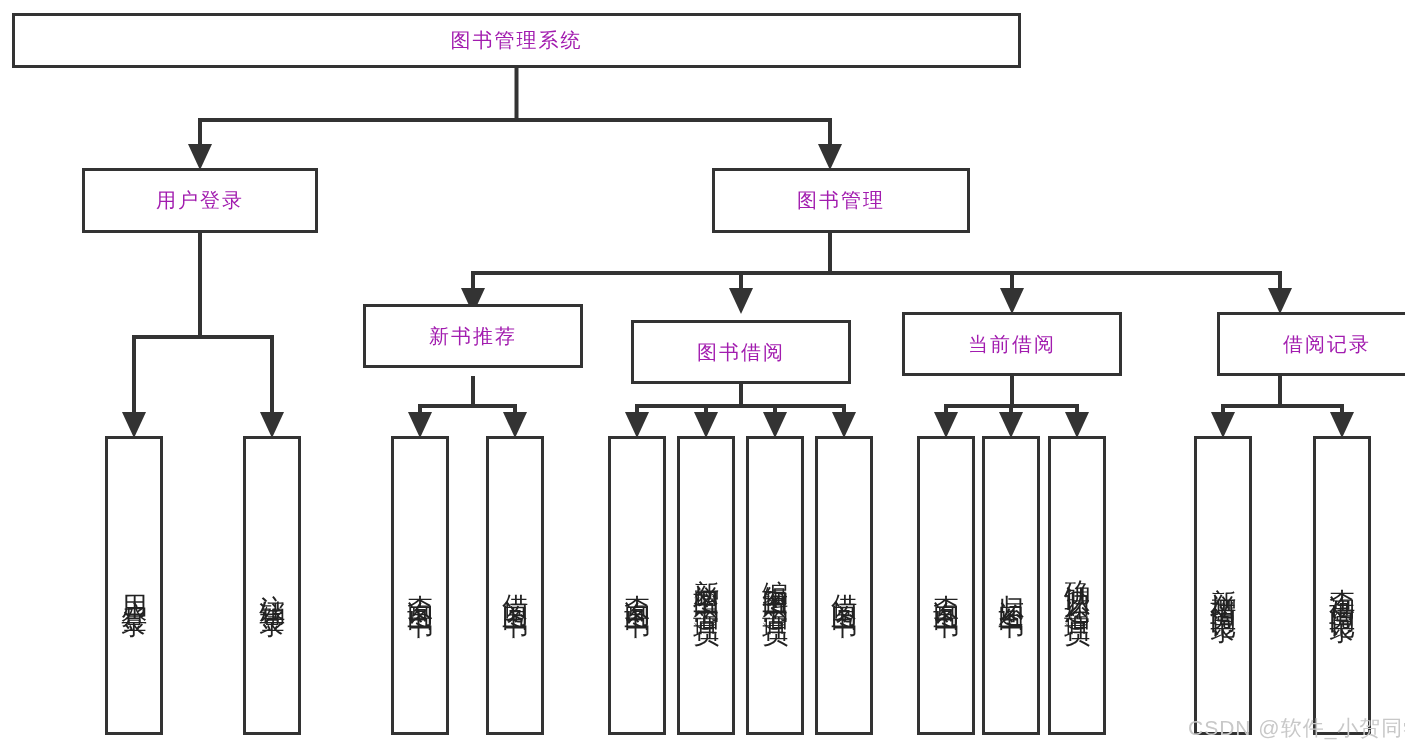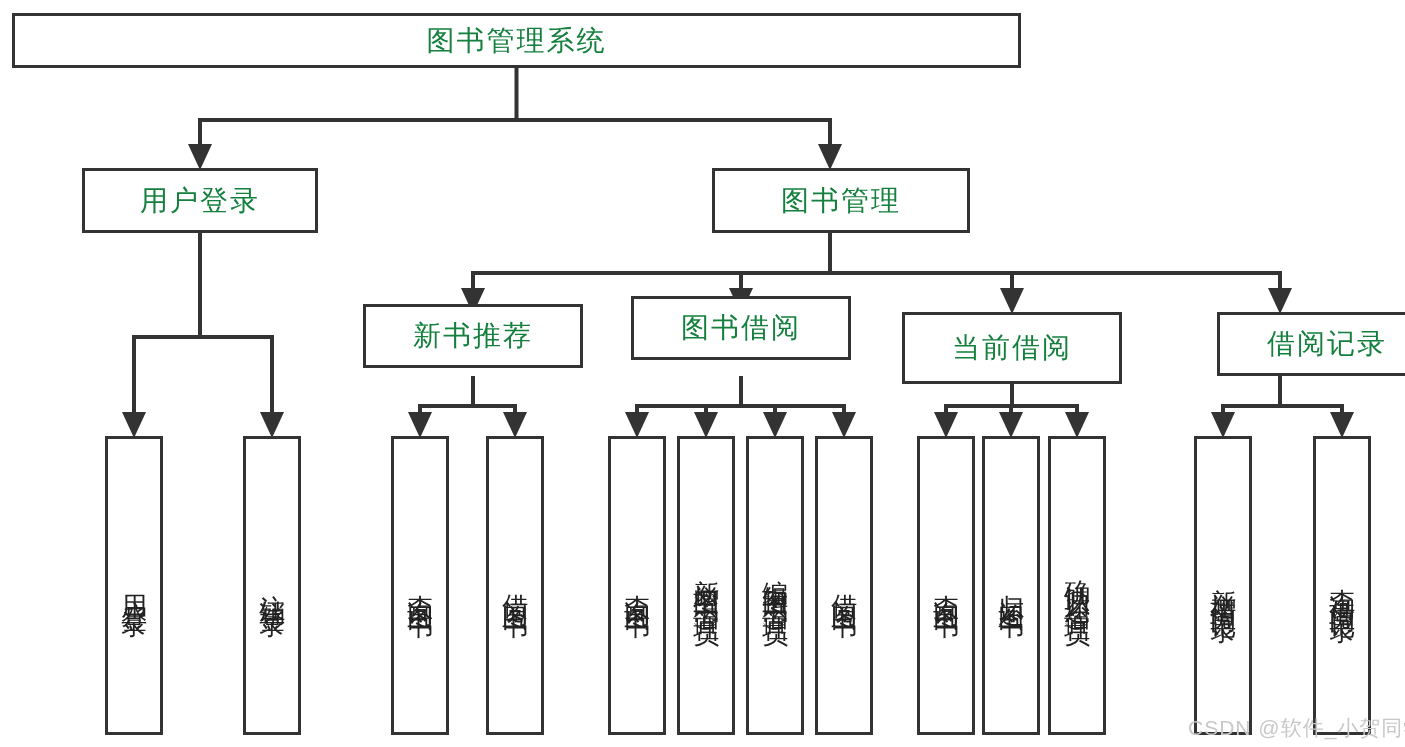--- a/index.html
+++ b/index.html
@@ -20,23 +20,23 @@
   .box {
     position: absolute;
     box-sizing: border-box;
     background: #ffffff;
     border: 3px solid #333333;
     display: flex;
     align-items: center;
     justify-content: center;
   }
   .hlabel {
-    font-size: 28px;
+    font-size: 20px;
     letter-spacing: 2px;
-    color: #15803d;
+    color: #a21caf;
     white-space: nowrap;
   }
   .vlabel {
     writing-mode: vertical-rl;
     text-orientation: mixed;
     font-size: 26px;
     line-height: 1.05;
     letter-spacing: 6px;
     color: #222222;
   }
@@ -113,24 +113,24 @@
   <div class="box" style="left:82px; top:168px; width:236px; height:65px;">
     <span class="hlabel">用户登录</span>
   </div>
   <div class="box" style="left:712px; top:168px; width:258px; height:65px;">
     <span class="hlabel">图书管理</span>
   </div>
 
   <div class="box" style="left:363px; top:304px; width:220px; height:64px;">
     <span class="hlabel">新书推荐</span>
   </div>
-  <div class="box" style="left:631px; top:296px; width:220px; height:64px;">
+  <div class="box" style="left:631px; top:320px; width:220px; height:64px;">
     <span class="hlabel">图书借阅</span>
   </div>
-  <div class="box" style="left:902px; top:312px; width:220px; height:72px;">
+  <div class="box" style="left:902px; top:312px; width:220px; height:64px;">
     <span class="hlabel">当前借阅</span>
   </div>
   <div class="box" style="left:1170px; top:312px; width:220px; height:64px;margin-left:47px;">
     <span class="hlabel">借阅记录</span>
   </div>
 
   <div class="box" style="left:105px; top:436px; width:58px; height:299px;">
     <span class="vlabel">用户登录</span>
   </div>
   <div class="box" style="left:243px; top:436px; width:58px; height:299px;">

